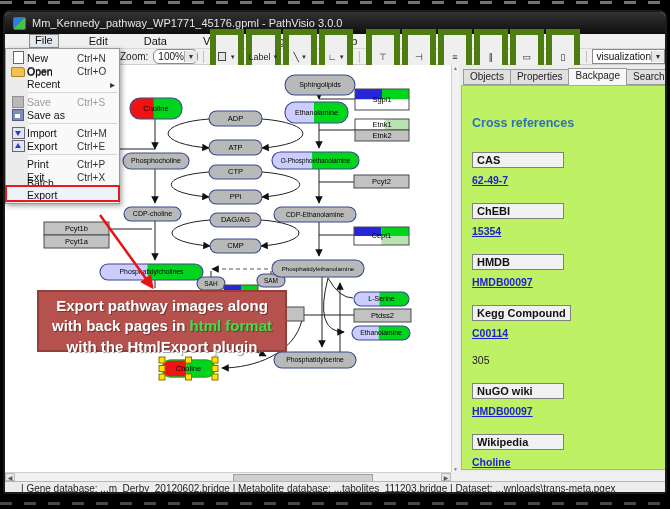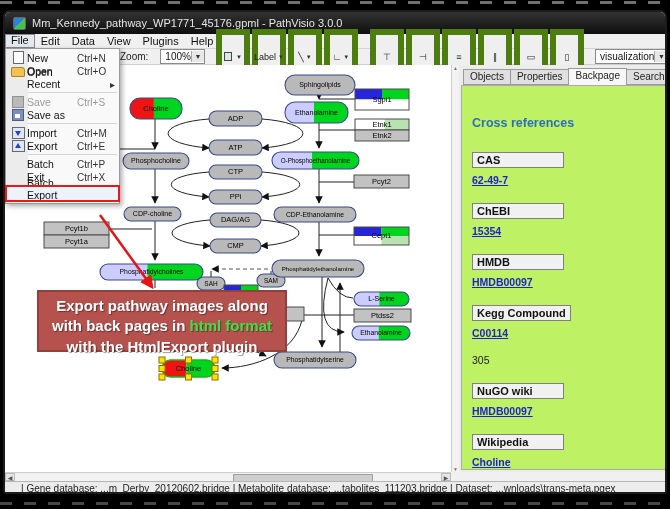--- a/index.html
+++ b/index.html
@@ -10,26 +10,26 @@
   #window{position:absolute;left:3px;top:10px;width:664px;height:484px;background:#f0f0f0;
     border:2px solid #1c1c1c;border-radius:7px 7px 3px 3px;box-sizing:border-box;overflow:hidden;}
   
   #titlebar{position:absolute;left:0;top:0;width:100%;height:22px;
     background:linear-gradient(#333,#0e0e0e);color:#e6e6e6;font-size:11px;display:flex;align-items:center;}
   #app-icon{width:11px;height:11px;margin:0 6px 0 8px;border-radius:2px;
     background:linear-gradient(135deg,#2d7fe0 0 50%,#46c24a 50% 100%);border:1px solid #666;}
   
   #menubar{position:absolute;left:0;top:22px;width:100%;height:14px;background:#f0f0f0;
     border-bottom:1px solid #d6d6d6;display:flex;align-items:center;font-size:11px;}
-  .menu-item{padding:0 6px;height:13px;line-height:13px;color:#111;}
+  .menu-item{padding:0 6px;height:13px;line-height:13px;color:#111;margin-left:24px;}
   .menu-item.active{border:1px solid #8a8a8a;background:#e4e9f0;height:12px;line-height:11px;padding:0 5px;}
   
   #toolbar{position:absolute;left:0;top:37px;width:100%;height:16px;display:flex;align-items:center;
     background:#f0f0f0;border-bottom:1px solid #cfcfcf;padding-left:115px;box-sizing:border-box;font-size:10px;}
-  .tb-label{color:#222;margin-right:12px;}
+  .tb-label{color:#222;margin-right:5px;}
   .combo{background:#fff;border:1px solid #8a8a8a;height:13px;display:flex;align-items:center;
     font-size:10px;padding-left:4px;color:#111;}
   .combo .arrow{margin-left:auto;width:12px;height:11px;background:#e7e7e7;border-left:1px solid #aaa;
     font-size:7px;text-align:center;line-height:11px;color:#333;}
   .tb-btn{height:13px;min-width:18px;display:flex;align-items:center;justify-content:center;
     margin:0 1px;border:6px solid #4d7c0f;background:#efefef;font-size:9px;color:#222;padding:15px 2px;}
   .tb-sep{width:1px;height:12px;background:#c0c0c0;margin:0 5px;}
   .gene-glyph{display:inline-block;width:11px;height:7px;border:1px solid #445;background:#dfe7df;margin-right:2px;}
   .dd{font-size:6px;margin-left:2px;color:#333;}
   
@@ -108,21 +108,21 @@
       <span class="menu-item active">File</span>
       <span class="menu-item">Edit</span>
       <span class="menu-item">Data</span>
       <span class="menu-item">View</span>
       <span class="menu-item">Plugins</span>
       <span class="menu-item">Help</span>
     </div>
 
     <div id="toolbar">
       <span class="tb-label">Zoom:</span>
-      <div class="combo" style="width:56px;">
+      <div class="combo" style="width:56px;border-radius:6px;">
         <span>100%</span>
         <span class="arrow">▼</span>
       </div>
       <div class="tb-sep"></div>
       <div class="tb-btn">
         <span class="gene-glyph"></span>
         <span class="dd">▼</span>
       </div>
       <div class="tb-btn">
         <span>Label</span>
@@ -595,21 +595,21 @@
             <span class="ic-port">
               <span class="tri-up"></span>
             </span>
           </span>
         <span class="fm-label">Export</span>
         <span class="fm-short">Ctrl+E</span>
       </div>
       <div class="fm-sep"></div>
       <div class="fm-row">
         <span class="fm-icon"></span>
-        <span class="fm-label">Batch</span>
+        <span class="fm-label">Print</span>
         <span class="fm-short">Ctrl+P</span>
       </div>
       <div class="fm-row">
         <span class="fm-icon"></span>
         <span class="fm-label">Exit</span>
         <span class="fm-short">Ctrl+X</span>
       </div>
       <div class="fm-row batch">
         <span class="fm-icon"></span>
         <span class="fm-label">Batch Export</span>

